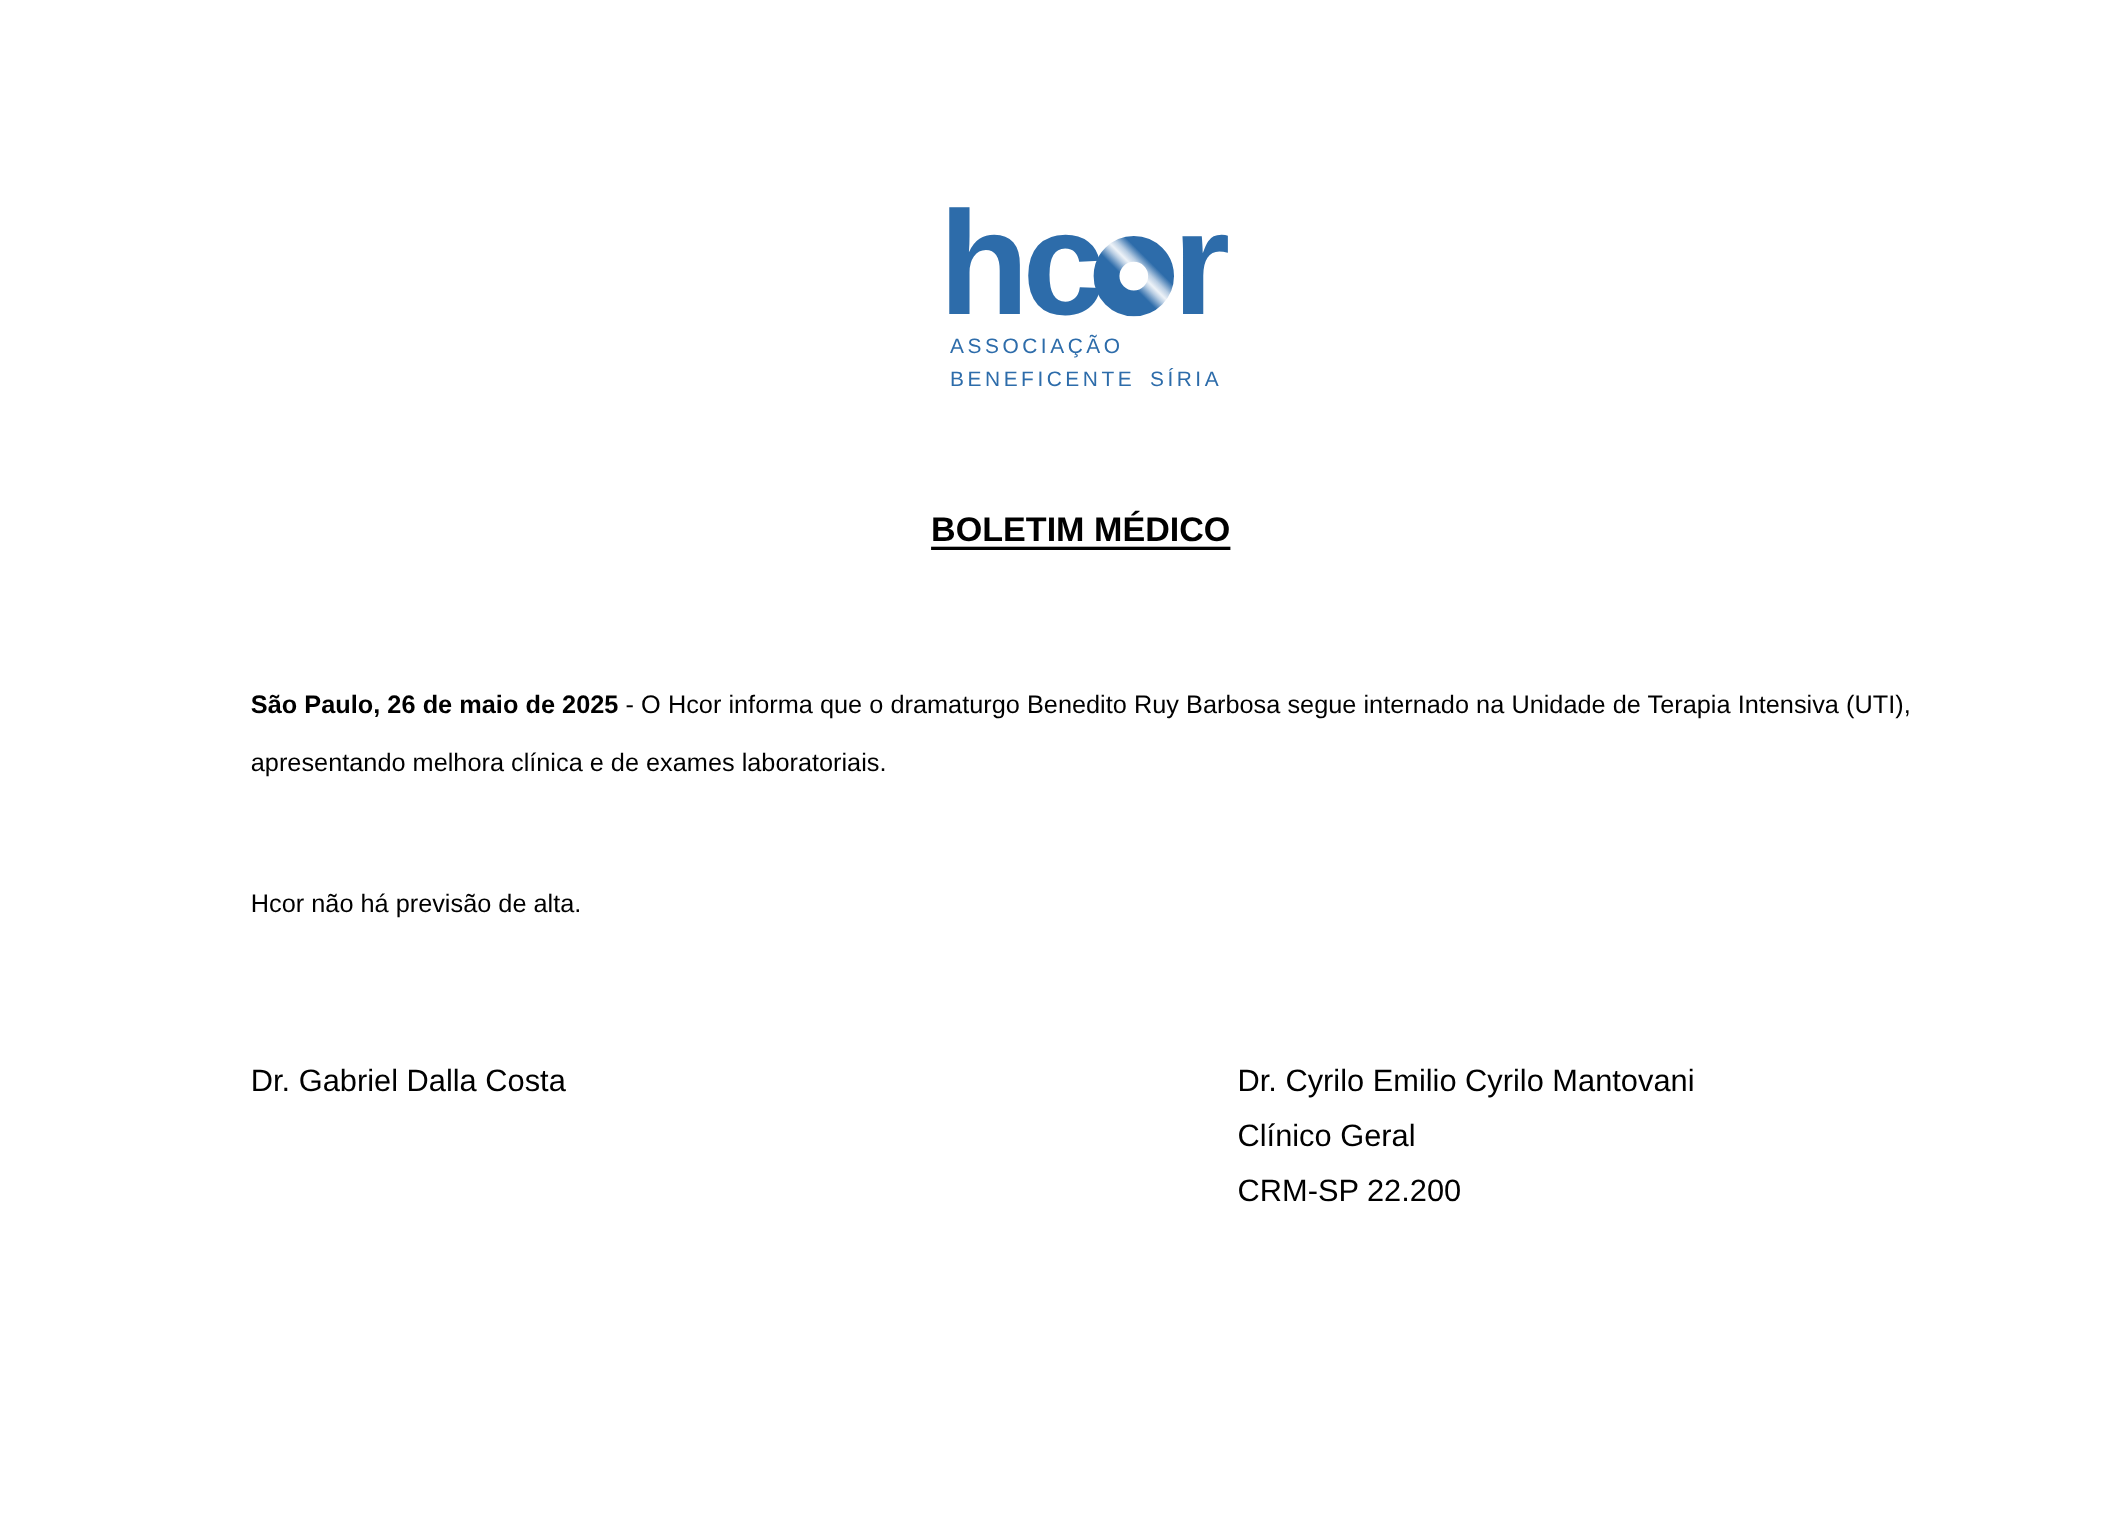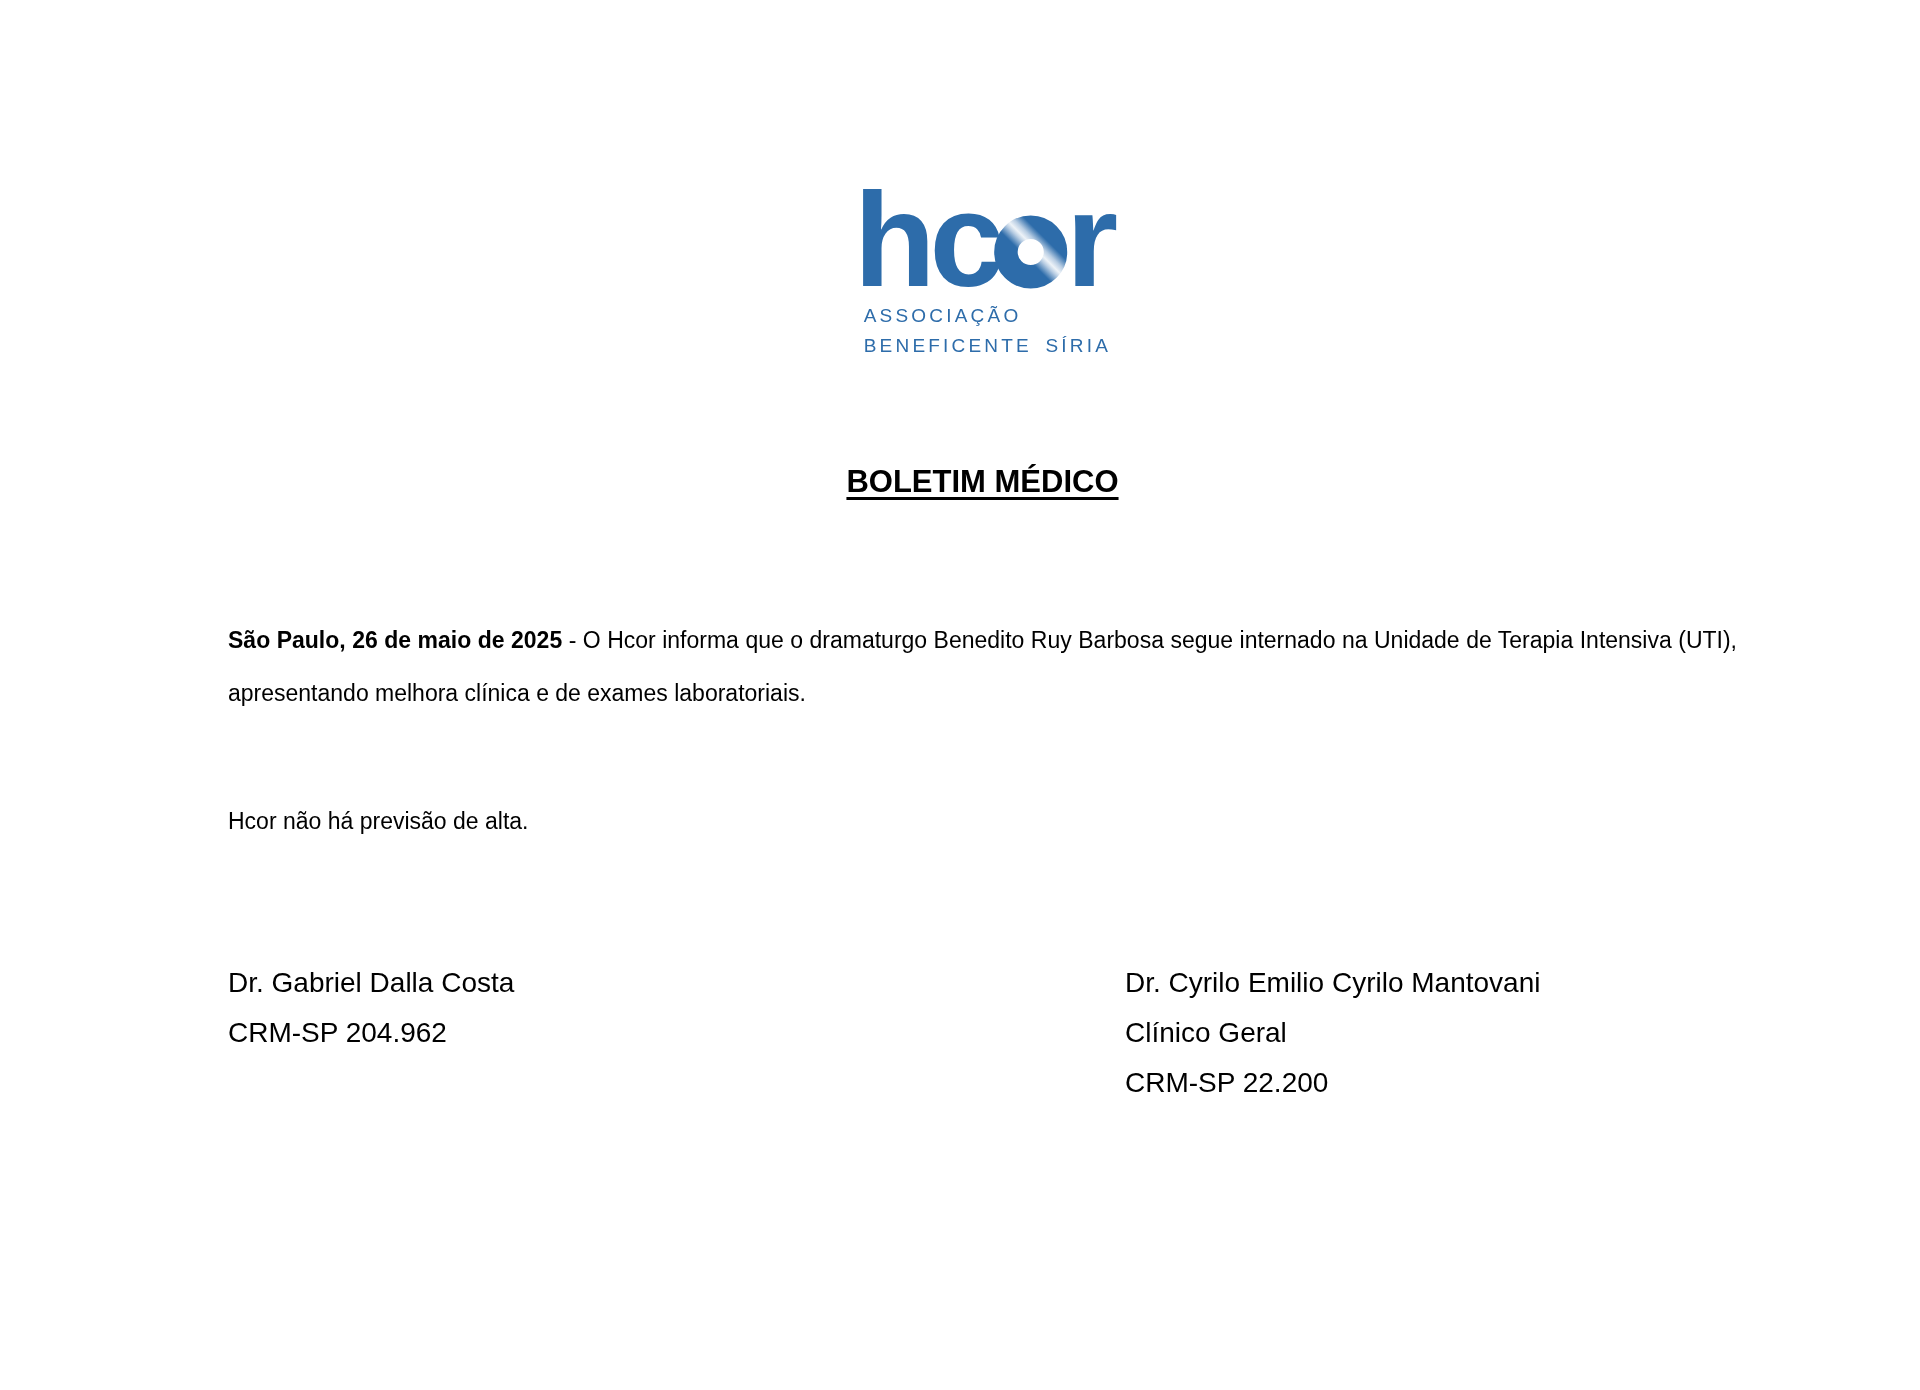--- a/index.html
+++ b/index.html
@@ -108,21 +108,20 @@
   <div class="title">
     <span class="title-text">BOLETIM MÉDICO</span>
   </div>
 
   <p class="body p1"><strong>São Paulo, 26 de maio de 2025</strong><span> - O Hcor informa que o dramaturgo Benedito Ruy Barbosa segue internado na Unidade de Terapia Intensiva (UTI), apresentando melhora clínica e de exames laboratoriais.</span></p>
 
   <p class="body p2">Hcor não há previsão de alta.</p>
 
   <div class="sig sig-left">
     <div>Dr. Gabriel Dalla Costa</div>
-    <div>CRM-SP 204.962</div>
   </div>
 
   <div class="sig sig-right">
     <div>Dr. Cyrilo Emilio Cyrilo Mantovani</div>
     <div>Clínico Geral</div>
     <div>CRM-SP 22.200</div>
   </div>
 
 </div>
 

